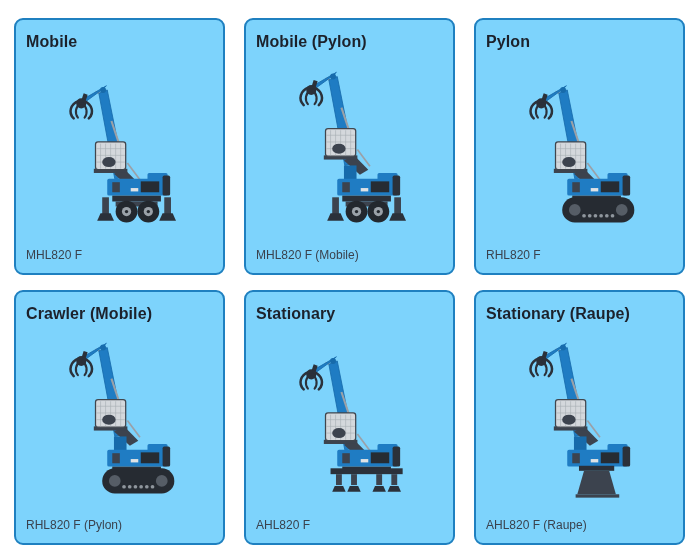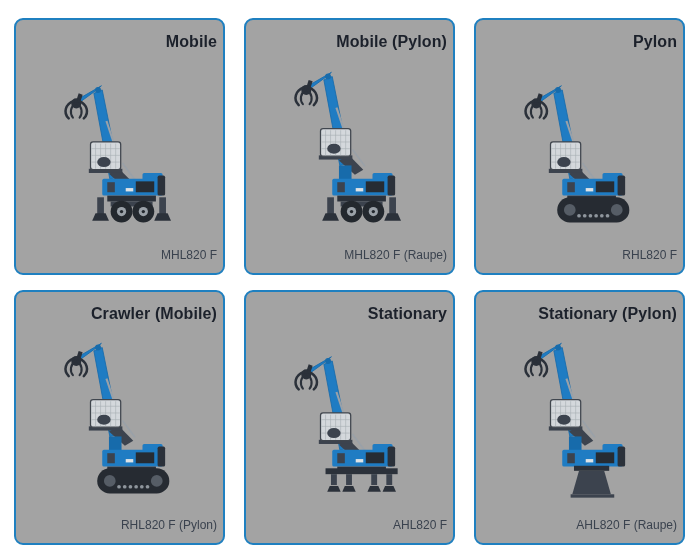--- a/index.html
+++ b/index.html
@@ -11,23 +11,23 @@
     position:absolute;left:14px;top:18px;
     display:grid;
     grid-template-columns:211px 211px 211px;
     grid-template-rows:257px 255px;
     column-gap:19px;row-gap:15px;
   }
   .card{
     box-sizing:border-box;
     border:2px solid #1f80c0;
     border-radius:9px;
-    background:#a3a3a3;
-    display:flex;flex-direction:column;align-items:flex-end;justify-content:space-between;
-    padding:13px 6px 11px 0;
+    background:#7dd3fc;
+    display:flex;flex-direction:column;align-items:flex-start;justify-content:space-between;
+    padding:13px 6px 11px 10px;
     cursor:pointer;
   }
   .card-title{
     font-size:16px;font-weight:bold;color:#1c212b;
     letter-spacing:0.1px;text-align:center;line-height:1.1;
   }
   .machine{
     flex:1;display:flex;align-items:center;justify-content:center;
     width:100%;
   }
@@ -142,21 +142,21 @@
         <rect x="126" y="153" width="8" height="20" fill="#3c434e"></rect>
         <polygon points="120,181 140,181 136,172 124,172" fill="#2b313a"></polygon>
           <circle cx="81" cy="170" r="13" fill="#23282e"></circle>
             <circle cx="81" cy="170" r="5.5" fill="#9aa1a8"></circle>
             <circle cx="81" cy="170" r="2" fill="#23282e"></circle>
           <circle cx="107" cy="170" r="13" fill="#23282e"></circle>
             <circle cx="107" cy="170" r="5.5" fill="#9aa1a8"></circle>
             <circle cx="107" cy="170" r="2" fill="#23282e"></circle>
         </svg>
       </div>
-    <div class="card-model">MHL820 F (Raupe)</div>
+    <div class="card-model">MHL820 F (Mobile)</div>
   </div>
 
   <div class="card">
     <div class="card-title">Pylon</div>
     <div class="machine">
         <svg viewBox="0 0 150 192" width="127" height="161" xmlns="http://www.w3.org/2000/svg">
       <g transform="translate(0,0)">
       <line x1="44" y1="27" x2="56" y2="32" stroke="#9aa1a8" stroke-width="2"></line>
       <polygon points="50,26 57,20 31,35 28,42" fill="#1f7cc3" stroke="#176bab" stroke-width="1"></polygon>
       <polygon points="67,131 79,129 58,25 48,29" fill="#1f7cc3" stroke="#176bab" stroke-width="1"></polygon>
@@ -306,21 +306,21 @@
           <rect x="104.5" y="160" width="7" height="13" fill="#3c434e"></rect>
             <polygon points="100,181 116,181 113,174 103,174" fill="#2b313a"></polygon>
           <rect x="122.5" y="160" width="7" height="13" fill="#3c434e"></rect>
             <polygon points="118,181 134,181 131,174 121,174" fill="#2b313a"></polygon>
         </svg>
       </div>
     <div class="card-model">AHL820 F</div>
   </div>
 
   <div class="card">
-    <div class="card-title">Stationary (Pylon)</div>
+    <div class="card-title">Stationary (Raupe)</div>
     <div class="machine">
         <svg viewBox="0 0 150 192" width="127" height="161" xmlns="http://www.w3.org/2000/svg">
       <g transform="translate(0,-16)">
       <line x1="44" y1="27" x2="56" y2="32" stroke="#9aa1a8" stroke-width="2"></line>
       <polygon points="50,26 57,20 31,35 28,42" fill="#1f7cc3" stroke="#176bab" stroke-width="1"></polygon>
       <polygon points="67,131 79,129 58,25 48,29" fill="#1f7cc3" stroke="#176bab" stroke-width="1"></polygon>
       <circle cx="53" cy="25" r="3.5" fill="#176bab"></circle>
       <line x1="63" y1="62" x2="75" y2="98" stroke="#9aa1a8" stroke-width="2.5"></line>
       <g transform="translate(27,46)">
         <rect x="-2.5" y="-17" width="5" height="10" fill="#2b313a" transform="rotate(18)"></rect>

